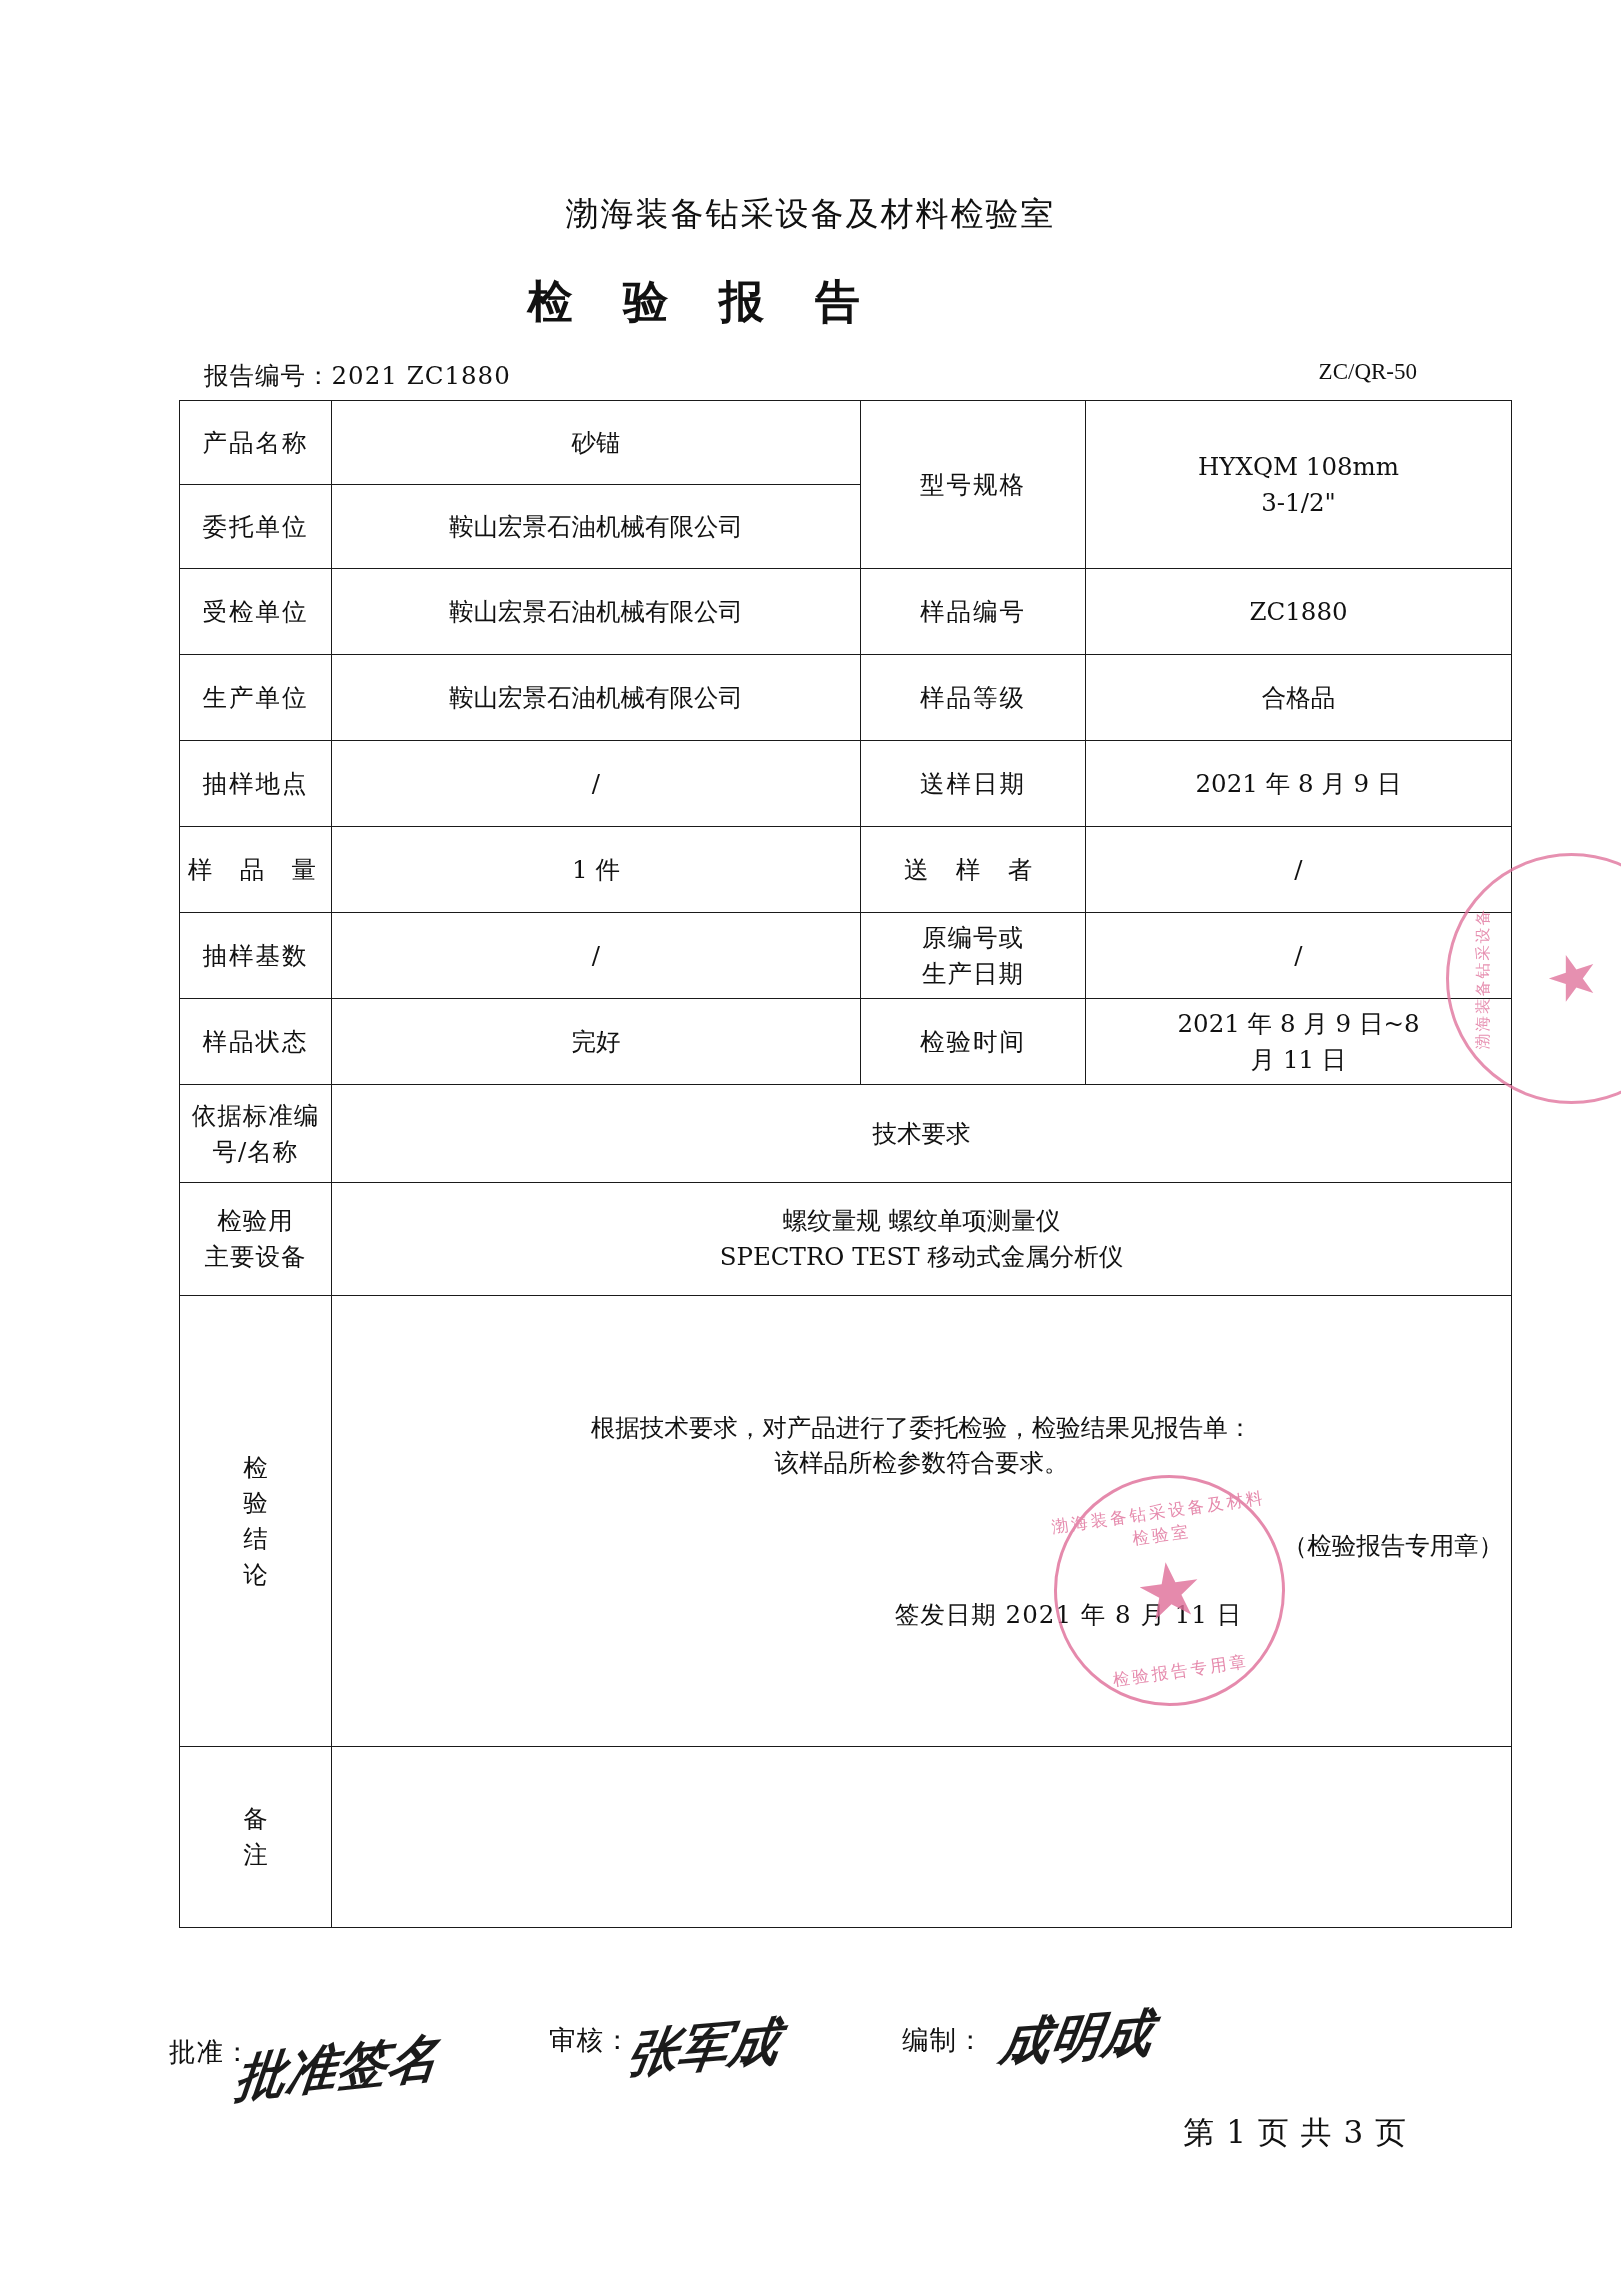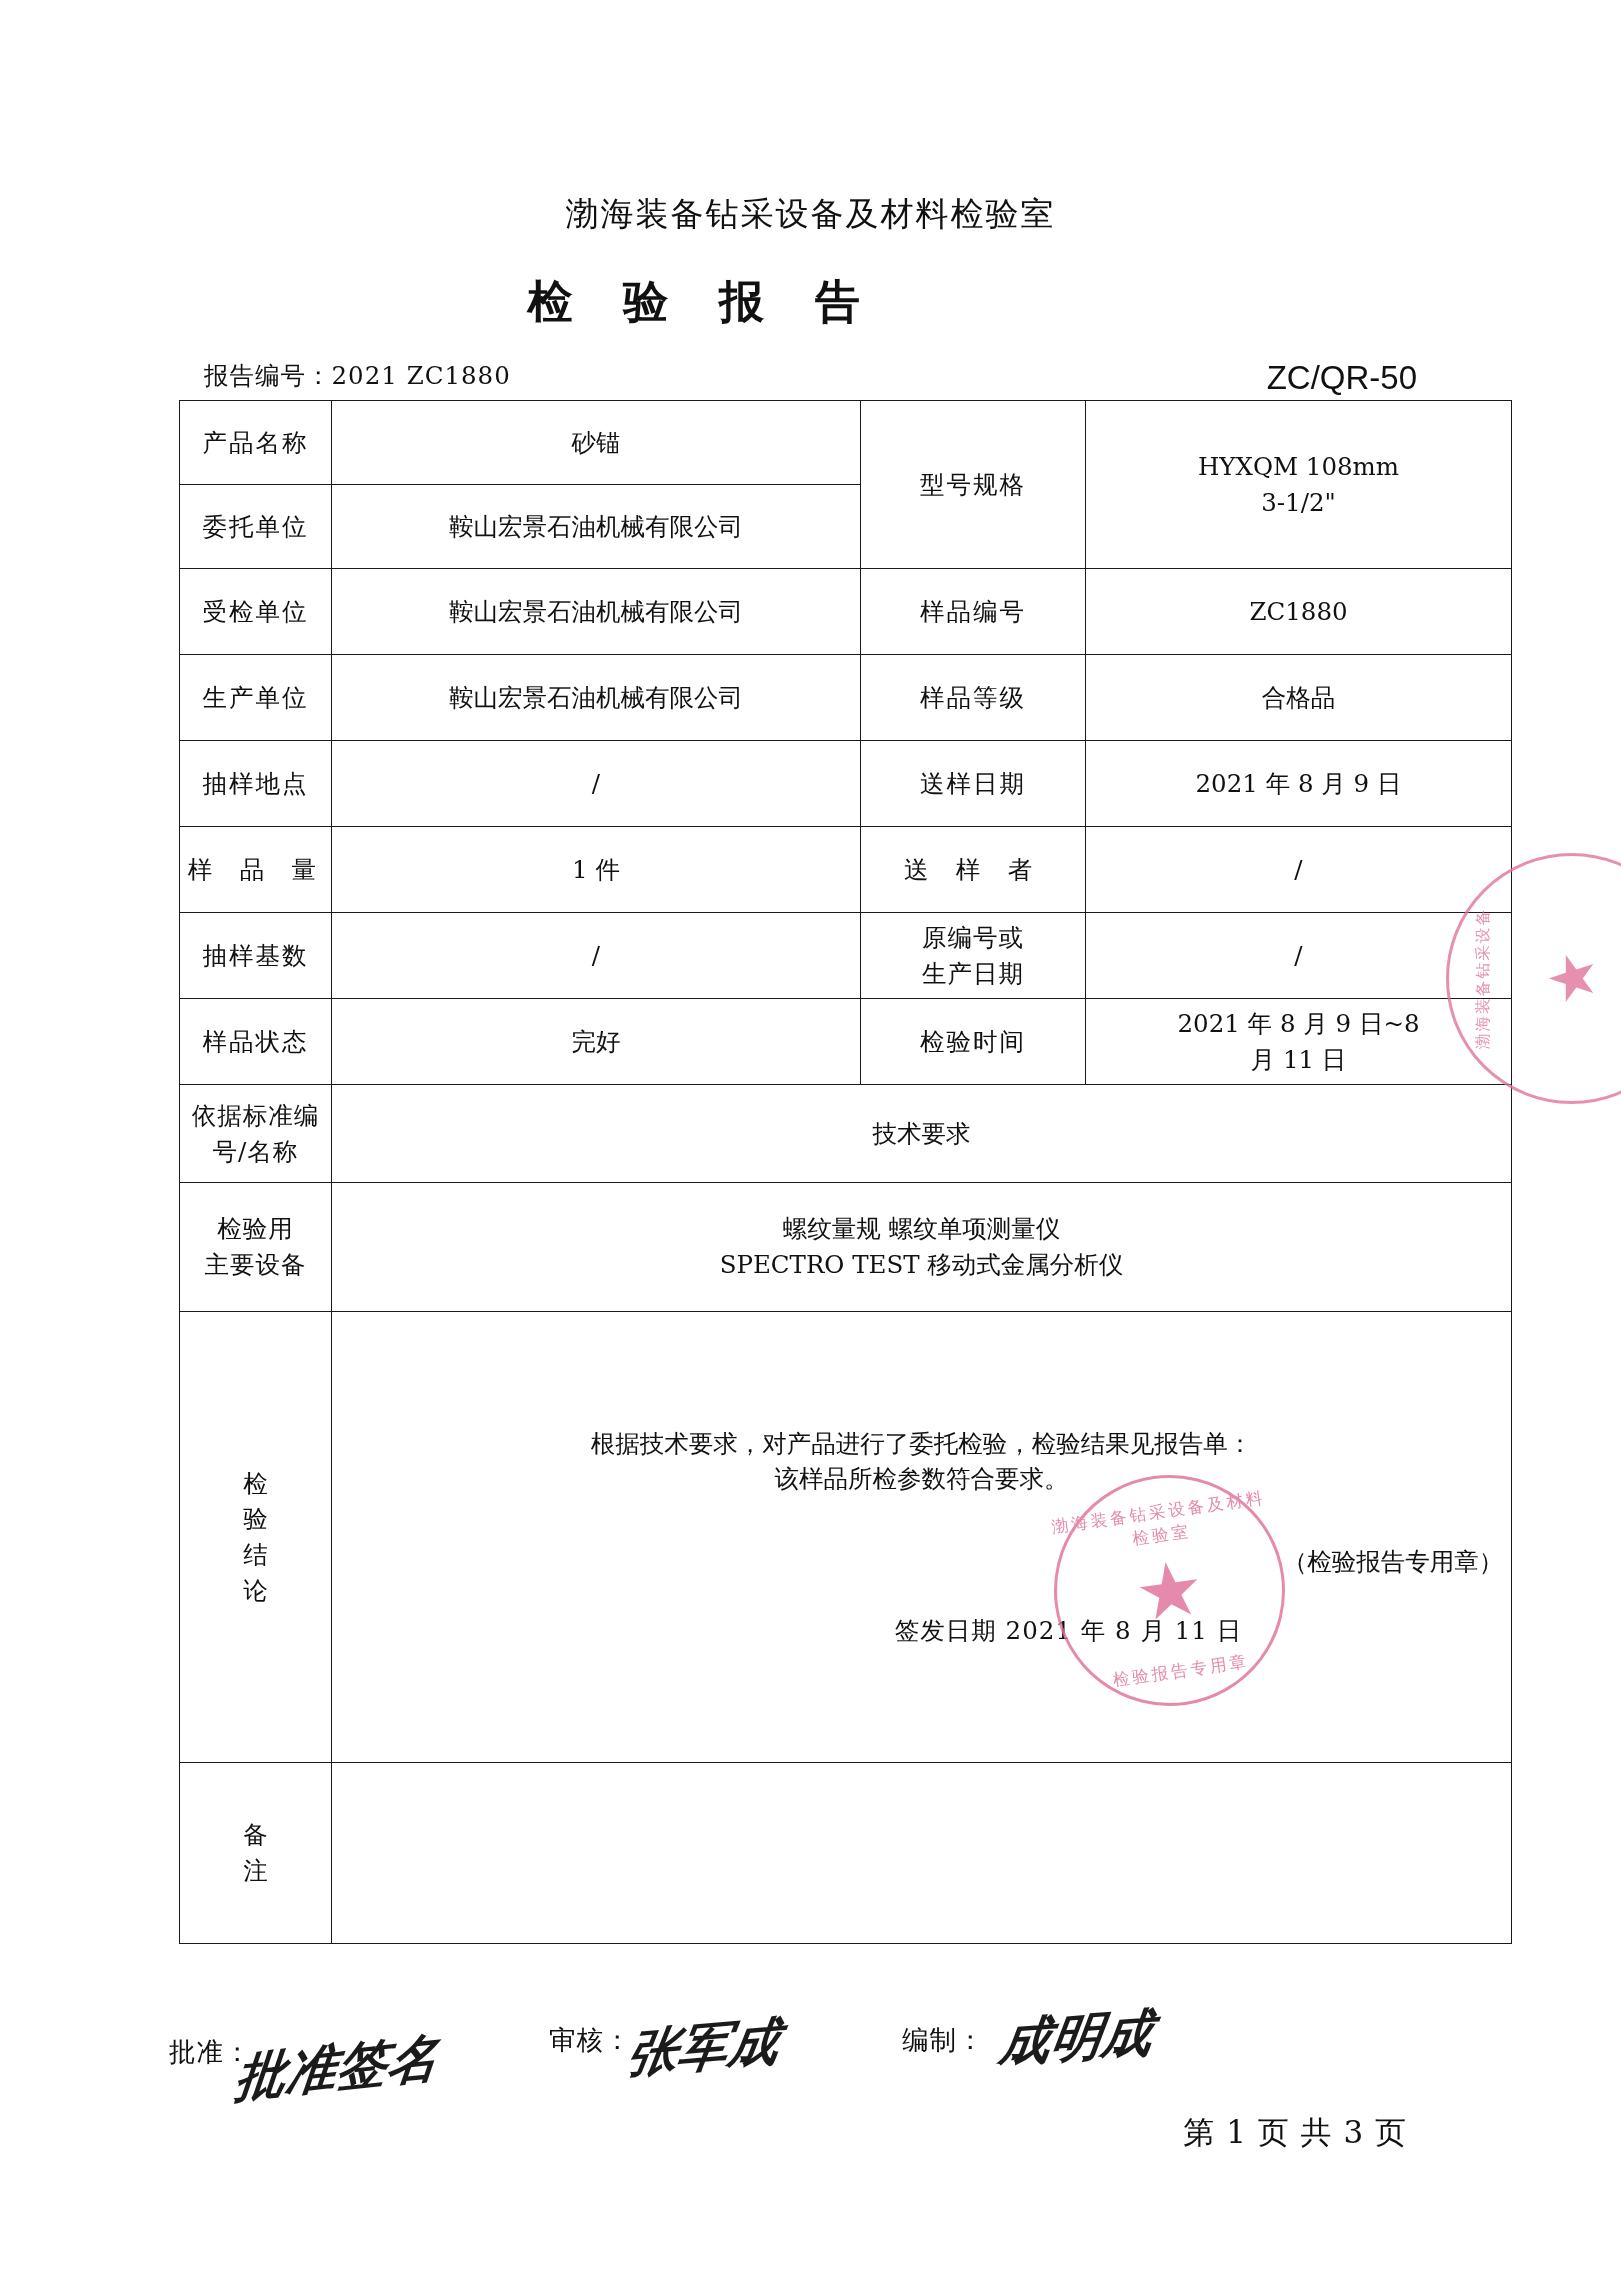--- a/index.html
+++ b/index.html
@@ -47,22 +47,22 @@
     top: 359px;
     left: 204px;
     font-size: 24.5px;
     font-family: "DejaVu Serif", serif;
     letter-spacing: 1px;
   }
   .form-code {
     position: absolute;
     top: 359px;
     right: 204px;
-    font-size: 33px;
-    font-family: Liberation Sans, sans-serif;
+    font-size: 23px;
+    font-family: Liberation Serif, serif;
     letter-spacing: 0px;
   }
   
   table.main {
     position: absolute;
     top: 400px;
     left: 179px;
     width: 1333px;
     border-collapse: collapse;
     table-layout: fixed;
@@ -301,21 +301,21 @@
       </tr>
 
       <tr style="height:98px">
         <td class="lbl2">
           <div>依据标准编</div>
           <div>号/名称</div>
         </td>
         <td colspan="3">技术要求</td>
       </tr>
 
-      <tr style="height:129px">
+      <tr style="height:113px">
         <td class="lbl2">
           <div>检验用</div>
           <div>主要设备</div>
         </td>
         <td colspan="3" class="multi">
           <div>螺纹量规        螺纹单项测量仪</div>
           <div>SPECTRO TEST 移动式金属分析仪</div>
         </td>
       </tr>
 

